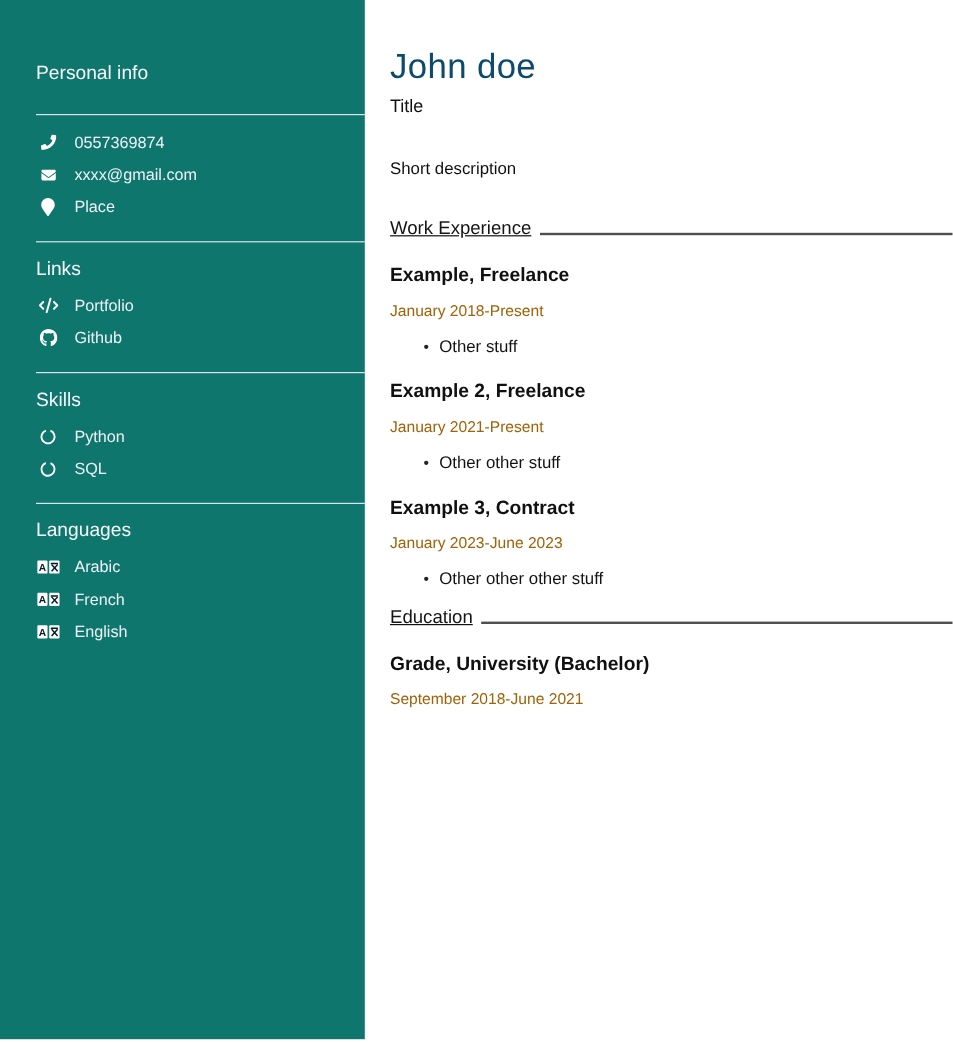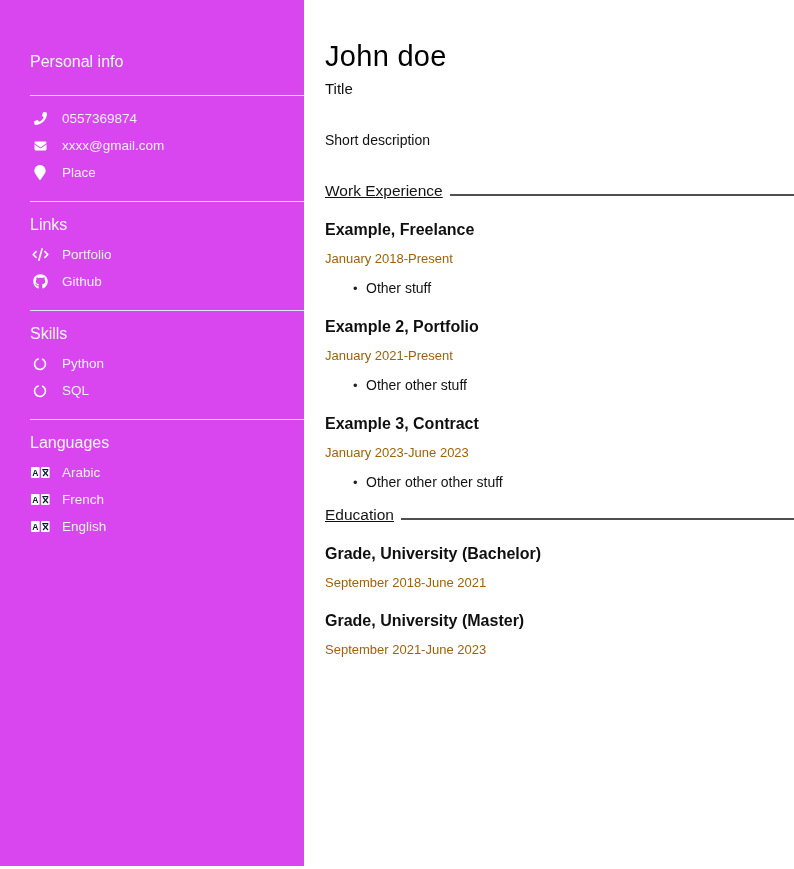--- a/index.html
+++ b/index.html
@@ -3,37 +3,37 @@
 <meta charset="utf-8">
 <style>
   * { margin:0; padding:0; box-sizing:border-box; }
   html, body { width:794px; height:869px; background:#ffffff; }
   body { font-family:"Liberation Sans", sans-serif; }
   .page { position:relative; width:794px; height:869px; background:#ffffff; overflow:hidden; }
 
   
   .sidebar {
     position:absolute; left:0; top:0; width:304px; height:866px;
-    background:#d946ef; color:#ffffff; padding:52px 0 0 30px;
+    background:#0f766e; color:#ffffff; padding:52px 0 0 30px;
   }
   .side-heading { font-size:16px; font-weight:400; line-height:19px; color:#f5f8fa; }
   .side-rule { border:0; border-top:1px solid #dde5ec; height:0; }
   .rule-after-heading { margin-top:24px; }
   .rule-section { margin-top:15px; }
   .heading-after-rule { margin-top:13px; }
   .side-list { list-style:none; }
   .list-contacts { margin-top:9px; }
   .list-after-heading { margin-top:7px; }
   .side-item { display:flex; align-items:center; height:27px; font-size:13.5px; color:#eef2f6; }
   .side-icon { flex:0 0 20px; width:20px; margin-right:12px; display:flex; align-items:center; justify-content:center; }
   .side-icon svg { display:block; }
 
   
   .main { position:absolute; left:304px; top:0; width:490px; padding:40px 0 0 21px; color:#111111; }
-  .name { font-size:29px; font-weight:400; line-height:33px; letter-spacing:0.3px; color:#000000; }
+  .name { font-size:29px; font-weight:400; line-height:33px; letter-spacing:0.3px; color:#0c4a6e; }
   .job-title { font-size:15px; line-height:18px; margin-top:7px; }
   .description { font-size:14px; line-height:17px; margin-top:34px; }
   .heading-row { display:flex; align-items:flex-end; margin-top:32px;text-decoration:underline; }
   .heading-row.edu-row { margin-top:14px; }
   .section-heading { font-size:15.5px; font-weight:400; line-height:19px; white-space:nowrap; color:#151515; }
   .heading-rule { flex:1 1 auto; height:0; border-bottom:2px solid #4f4f4f; margin:0 0 4px 7px; }
   .entry { margin-top:14px; }
   .heading-row + .entry { margin-top:8px; }
   .edu-entry { margin-top:9px; }
   .entry-title { font-size:16px; font-weight:700; line-height:19px; color:#101010;margin-top:20px; }
@@ -189,21 +189,21 @@
 
     <div class="entry">
       <div class="entry-title">Example, Freelance</div>
       <div class="entry-date">January 2018-Present</div>
       <ul class="entry-bullets">
         <li>Other stuff</li>
       </ul>
     </div>
 
     <div class="entry">
-      <div class="entry-title">Example 2, Portfolio</div>
+      <div class="entry-title">Example 2, Freelance</div>
       <div class="entry-date">January 2021-Present</div>
       <ul class="entry-bullets">
         <li>Other other stuff</li>
       </ul>
     </div>
 
     <div class="entry">
       <div class="entry-title">Example 3, Contract</div>
       <div class="entry-date">January 2023-June 2023</div>
       <ul class="entry-bullets">
@@ -214,19 +214,15 @@
     <div class="heading-row edu-row">
       <span class="section-heading">Education</span>
       <span class="heading-rule"></span>
     </div>
 
     <div class="entry edu-entry">
       <div class="entry-title">Grade, University (Bachelor)</div>
       <div class="entry-date">September 2018-June 2021</div>
     </div>
 
-    <div class="entry edu-entry">
-      <div class="entry-title">Grade, University (Master)</div>
-      <div class="entry-date">September 2021-June 2023</div>
-    </div>
 
   </main>
 </div>
 
 </body></html>

